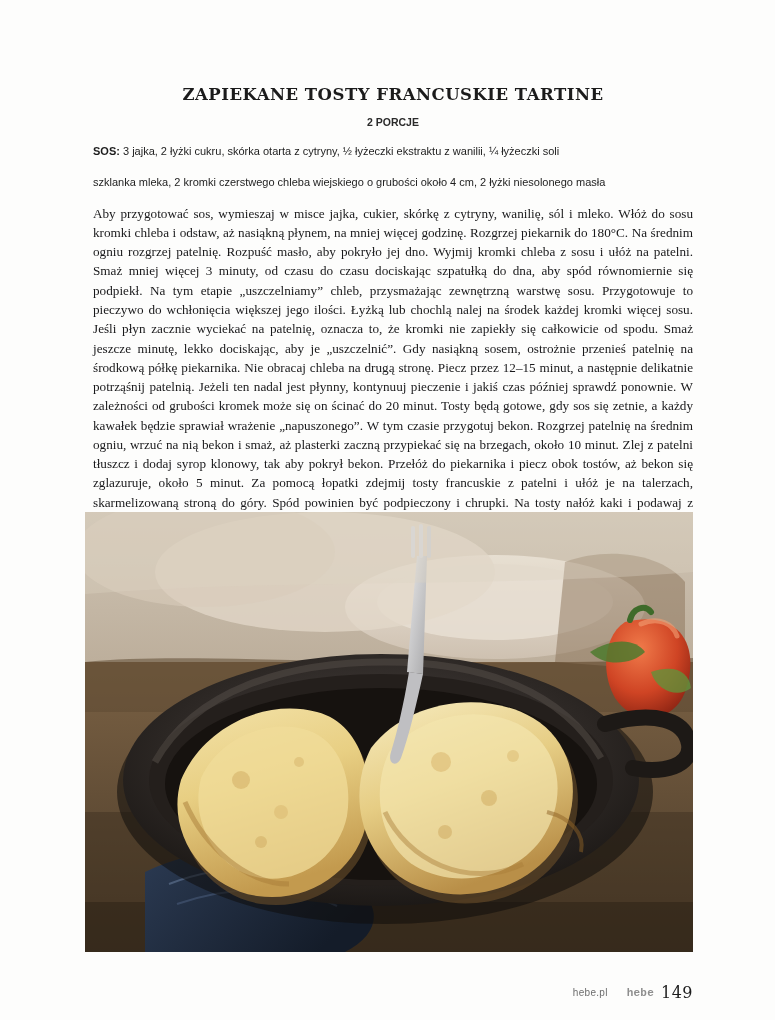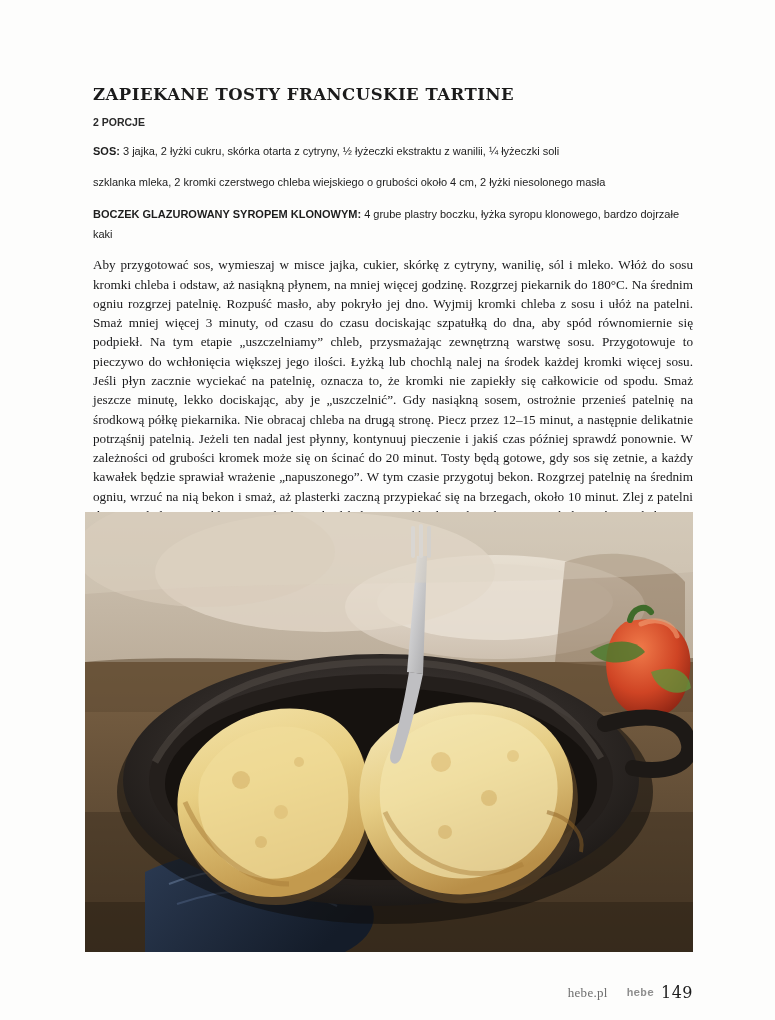--- a/index.html
+++ b/index.html
@@ -26,27 +26,29 @@
     width: 600px;
   }
   .recipe-title {
     font-family: "DejaVu Serif", serif;
     font-weight: bold;
     font-size: 16.5px;
     letter-spacing: 0.5px;
     color: #1b1b1b;
     margin: 0 0 12px 0;
     text-transform: uppercase;
+    text-align: center;
   }
   .portions {
     font-family: "Liberation Sans", sans-serif;
     font-weight: bold;
     font-size: 10.5px;
     color: #2a2a2a;
     margin: 0 0 13px 0;
+    text-align: center;
   }
   .ing-block {
     font-family: "Liberation Sans", sans-serif;
     font-size: 11px;
     line-height: 1.85;
     color: #1d1d1d;
     margin: 0 0 11px 0;
   }
   .ing-block .lead {
     font-weight: bold;
@@ -73,22 +75,22 @@
   }
   .footer {
     position: absolute;
     right: 82px;
     bottom: 18px;
     display: flex;
     align-items: center;
     gap: 7px;
   }
   .footer .site {
-    font-family: Liberation Serif, serif;
-    font-size: 13px;
+    font-family: Liberation Sans, sans-serif;
+    font-size: 10px;
     color: #6d6d6d;
     letter-spacing: 0.3px;
   }
   .footer .brand {
     font-family: Liberation Mono, monospace;
     font-size: 11px;
     font-weight: bold;
     color: #8e8e8e;
     letter-spacing: 0.2px;
     margin-left: 12px;
@@ -111,23 +113,20 @@
     <div class="portions">2 PORCJE</div>
 
     <p class="ing-block">
       <span class="lead">SOS:</span><span> 3 jajka, 2 łyżki cukru, skórka otarta z cytryny, ½ łyżeczki ekstraktu z wanilii, ¼ łyżeczki soli</span>
     </p>
 
     <p class="ing-block">
       <span>szklanka mleka, 2 kromki czerstwego chleba wiejskiego o grubości około 4 cm, 2 łyżki niesolonego masła</span>
     </p>
 
-    <p class="ing-block">
-      <span class="lead">BOCZEK GLAZUROWANY SYROPEM KLONOWYM:</span><span> 4 grube plastry boczku, łyżka syropu klonowego, bardzo dojrzałe kaki</span>
-    </p>
 
     <p class="body-text">Aby przygotować sos, wymieszaj w misce jajka, cukier, skórkę z cytryny, wanilię, sól i mleko. Włóż do sosu kromki chleba i odstaw, aż nasiąkną płynem, na mniej więcej godzinę. Rozgrzej piekarnik do 180°C. Na średnim ogniu rozgrzej patelnię. Rozpuść masło, aby pokryło jej dno. Wyjmij kromki chleba z sosu i ułóż na patelni. Smaż mniej więcej 3 minuty, od czasu do czasu dociskając szpatułką do dna, aby spód równomiernie się podpiekł. Na tym etapie „uszczelniamy” chleb, przysmażając zewnętrzną warstwę sosu. Przygotowuje to pieczywo do wchłonięcia większej jego ilości. Łyżką lub chochlą nalej na środek każdej kromki więcej sosu. Jeśli płyn zacznie wyciekać na patelnię, oznacza to, że kromki nie zapiekły się całkowicie od spodu. Smaż jeszcze minutę, lekko dociskając, aby je „uszczelnić”. Gdy nasiąkną sosem, ostrożnie przenieś patelnię na środkową półkę piekarnika. Nie obracaj chleba na drugą stronę. Piecz przez 12–15 minut, a następnie delikatnie potrząśnij patelnią. Jeżeli ten nadal jest płynny, kontynuuj pieczenie i jakiś czas później sprawdź ponownie. W zależności od grubości kromek może się on ścinać do 20 minut. Tosty będą gotowe, gdy sos się zetnie, a każdy kawałek będzie sprawiał wrażenie „napuszonego”. W tym czasie przygotuj bekon. Rozgrzej patelnię na średnim ogniu, wrzuć na nią bekon i smaż, aż plasterki zaczną przypiekać się na brzegach, około 10 minut. Zlej z patelni tłuszcz i dodaj syrop klonowy, tak aby pokrył bekon. Przełóż do piekarnika i piecz obok tostów, aż bekon się zglazuruje, około 5 minut. Za pomocą łopatki zdejmij tosty francuskie z patelni i ułóż je na talerzach, skarmelizowaną stroną do góry. Spód powinien być podpieczony i chrupki. Na tosty nałóż kaki i podawaj z bekonem.</p>
   </div>
 
   <div class="photo">
     <svg width="608" height="440" viewBox="0 0 608 440" xmlns="http://www.w3.org/2000/svg">
       <defs>
         <linearGradient id="bgTop" x1="0" y1="0" x2="0" y2="1">
           <stop offset="0%" stop-color="#cfc4b4"></stop>
           <stop offset="45%" stop-color="#b7a894"></stop>

